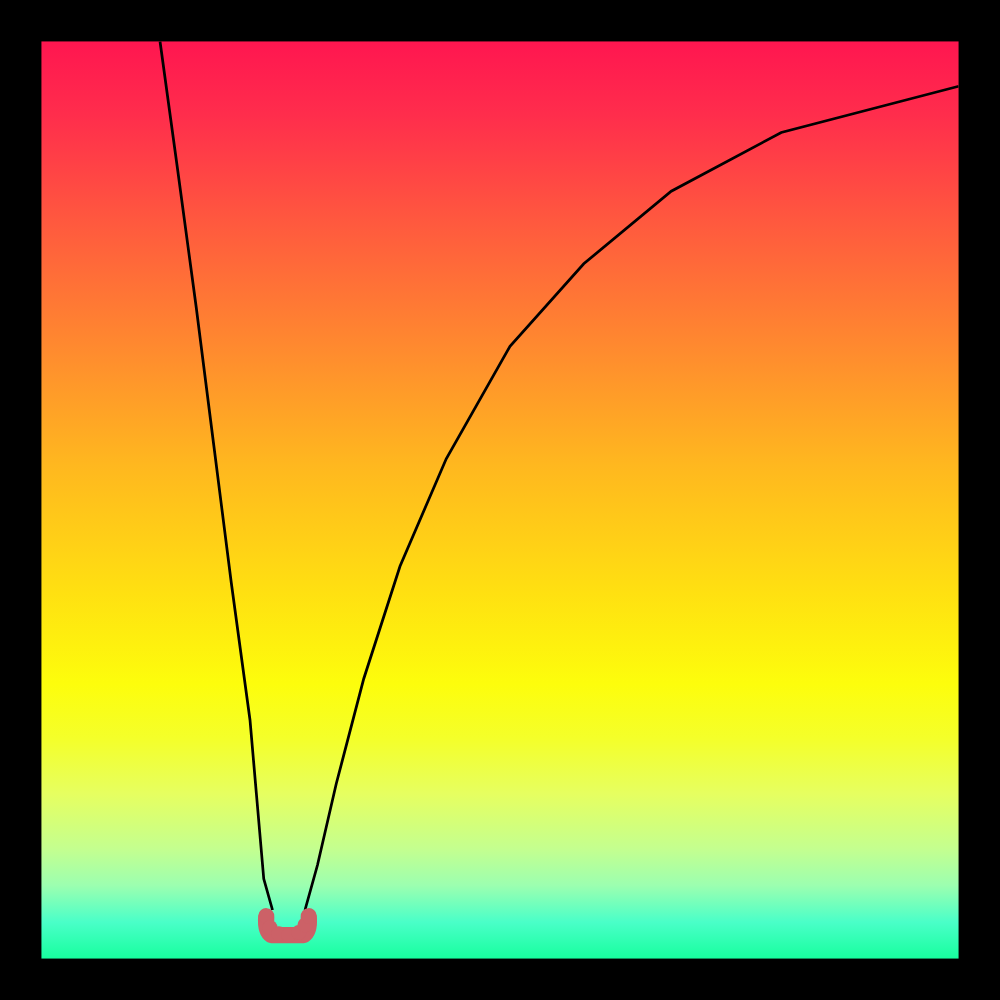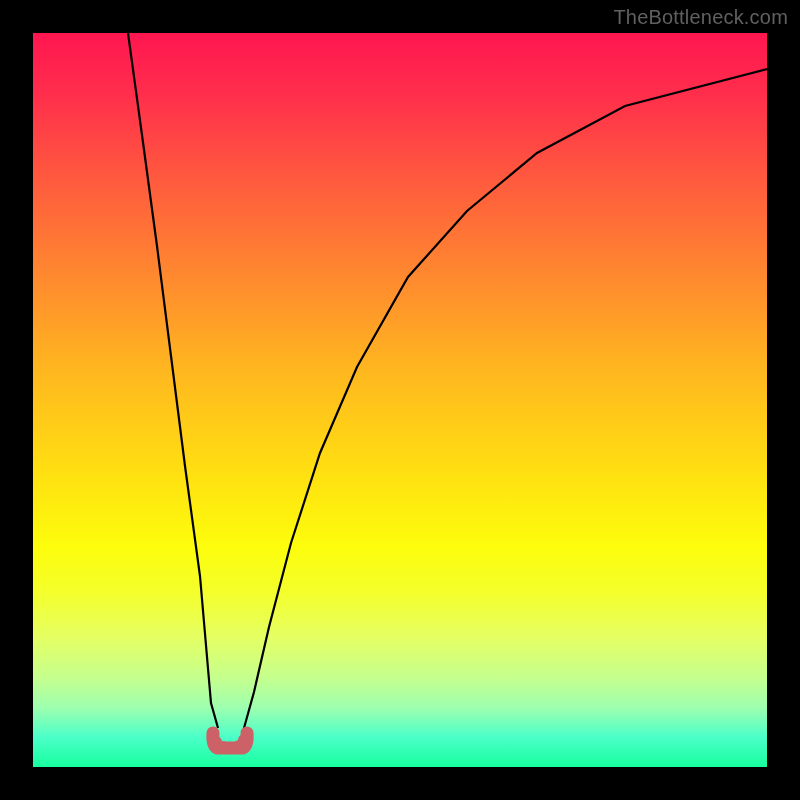--- a/index.html
+++ b/index.html
@@ -65,21 +65,20 @@
     left: 0;
     top: 0;
     width: 734px;
     height: 734px;
   }
 </style>
 </head>
 <body>
 
 <div class="frame">
-  <div class="watermark">TheBottleneck.com</div>
 
   <div class="plot">
     <div class="gradient"></div>
 
     <svg class="curve" viewBox="0 0 734 734" preserveAspectRatio="none">
 
       <path fill="none" stroke="#000" stroke-width="2.2" d="M 95 0  L 109 102  L 124 213  L 138 323  L 152 433  L 167 543  L 178 670  L 185 695"></path>
       <path fill="none" stroke="#000" stroke-width="2.2" d="M 211 695  L 221 659  L 236 594  L 258 510  L 287 420  L 324 334  L 375 244  L 434 178  L 504 120  L 592 73  L 734 36"></path>
 
       <path fill="none" stroke="#cc6167" stroke-width="13" stroke-linecap="round" stroke-linejoin="round" d="M 180 700  Q 179 712 184 715  L 210 715  Q 215 712 214 700"></path>

